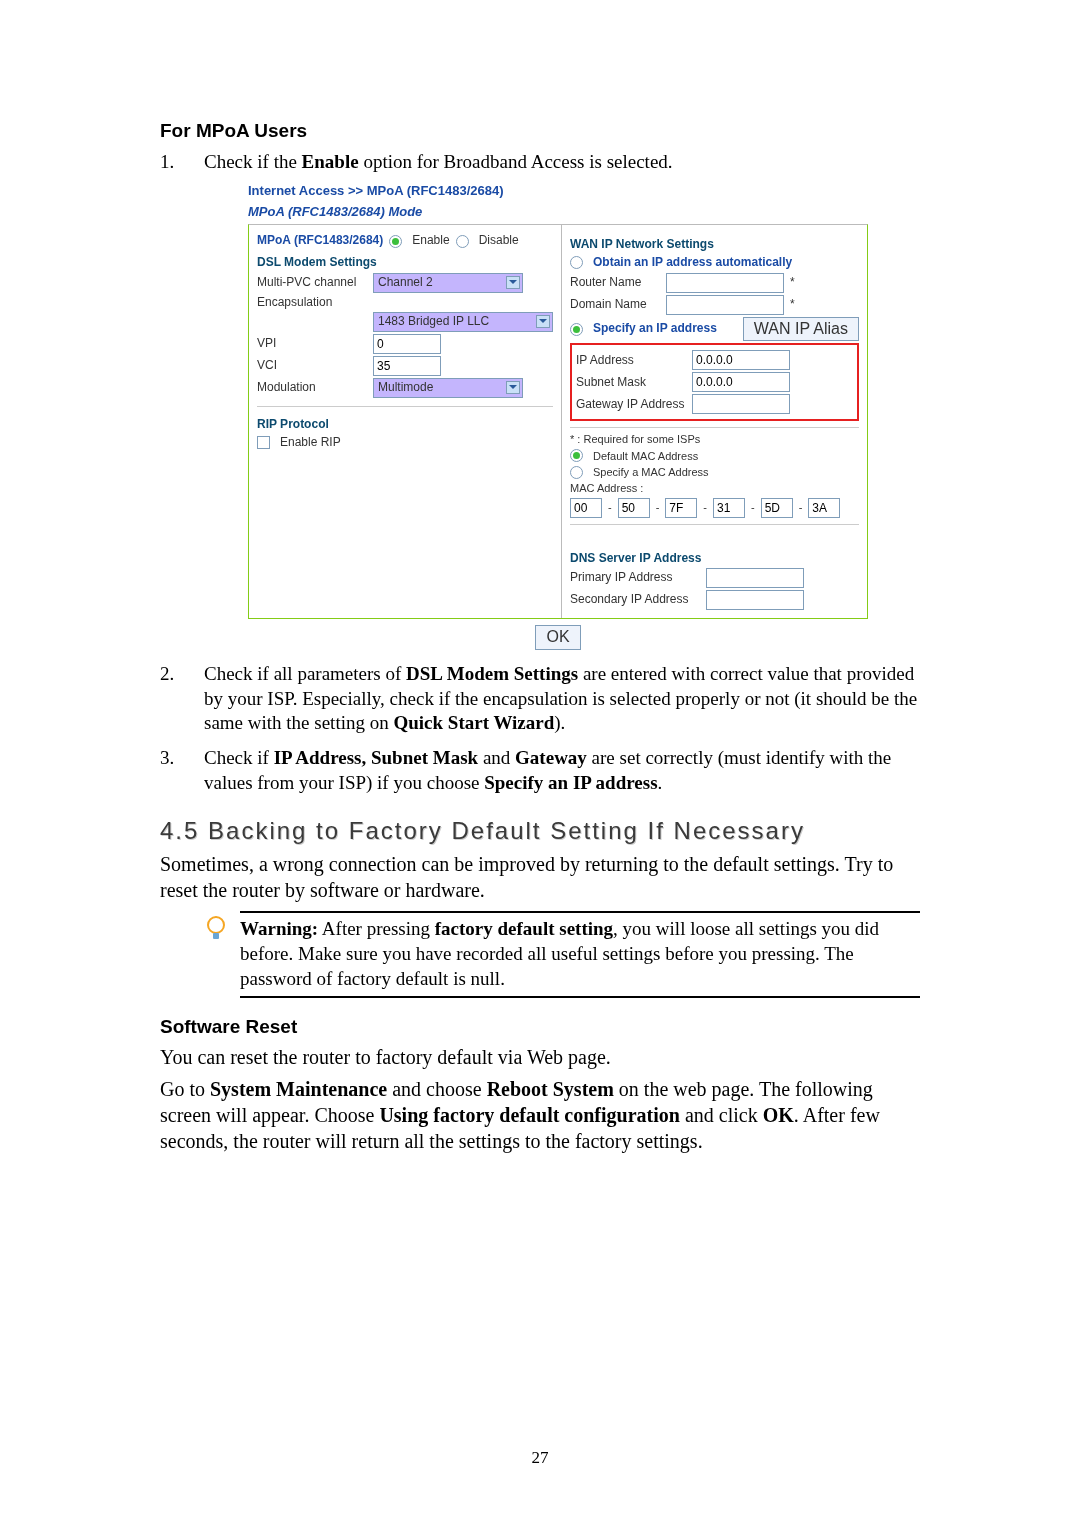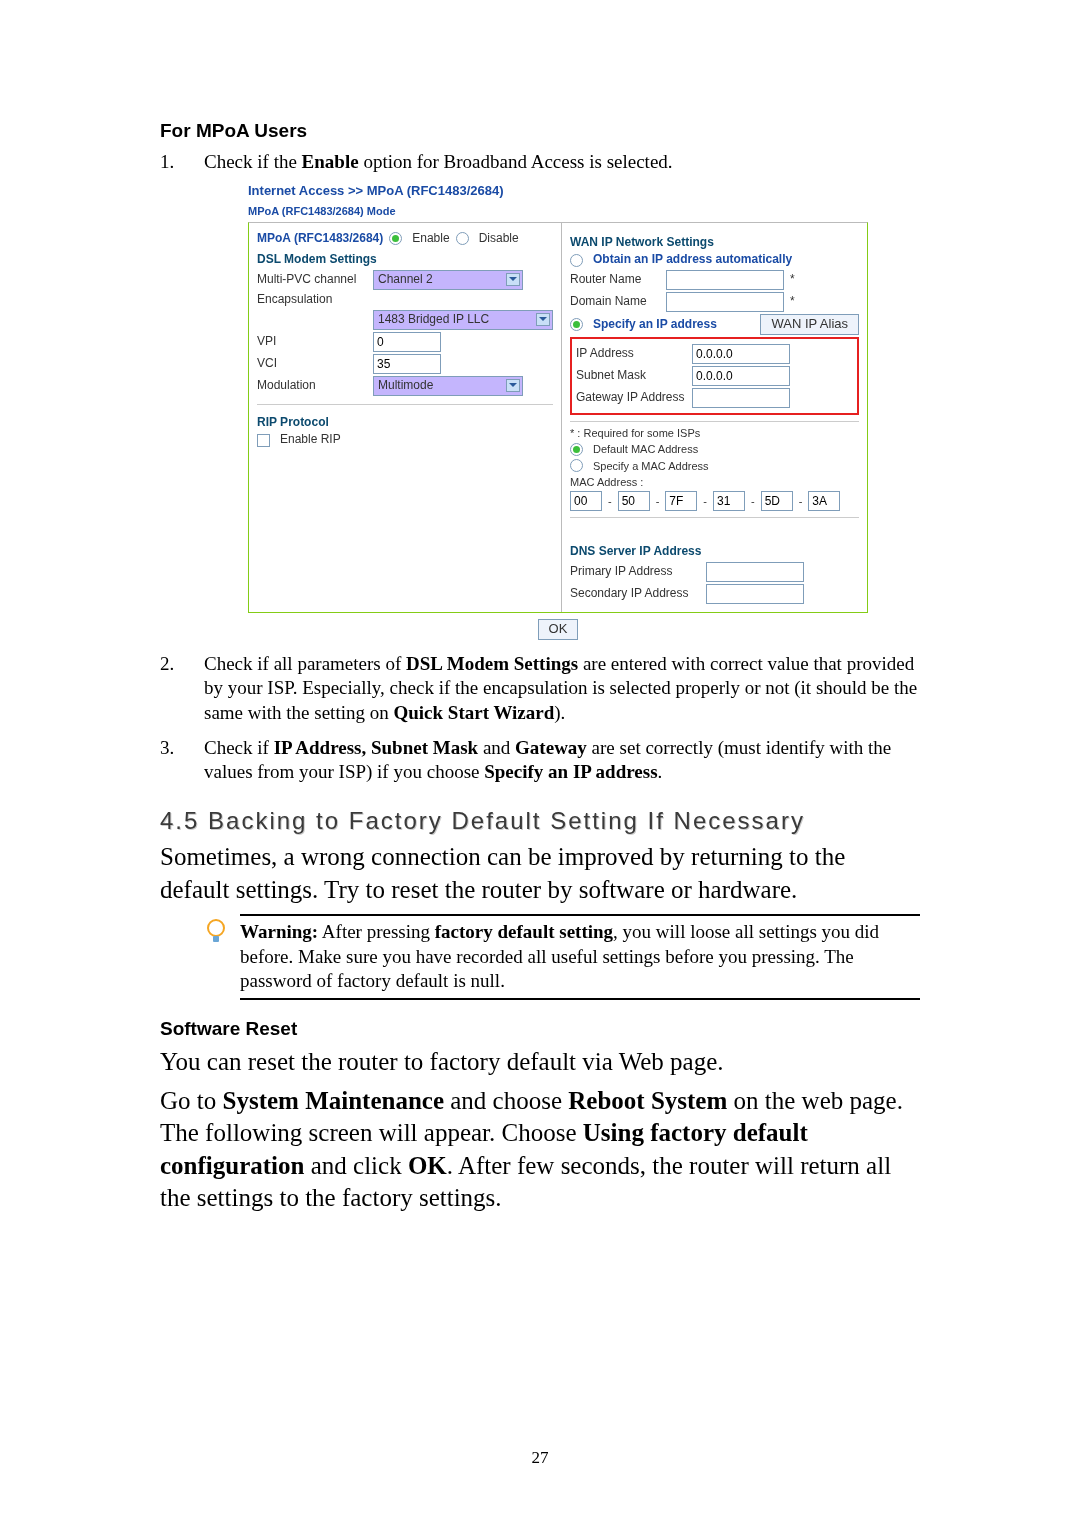--- a/index.html
+++ b/index.html
@@ -49,22 +49,23 @@
   }
   .breadcrumb {
     color: #1a4ba5;
     font-weight: bold;
     font-size: 13px;
     margin-bottom: 2px;
   }
   .panel-title {
     color: #1a4ba5;
     font-weight: bold;
-    font-size: 11px;
+    font-size: 13px;
     margin: 4px 0;
+    font-style: italic;
   }
   .cfg-wrap {
     border: 1px solid #84cc16;
     border-top: 1px solid #bbb;
     display: flex;
   }
   .col-left, .col-right {
     flex: 1;
     padding: 6px 8px;
     font-size: 12px;
@@ -126,21 +127,21 @@
   }
   .rad { border-radius: 50%; position: relative; }
   .rad.on::after {
     content: ""; position: absolute; left: 2px; top: 2px; width: 7px; height: 7px;
     background: #3cbf3c; border-radius: 50%;
   }
   .btn {
     border: 1px solid #7f9db9;
     background: #eef3fb;
     padding: 1px 10px;
-    font-size: 13px;
+    font-size: 16px;
     display: inline-block;
   }
   .hl-box {
     border: 2px solid #e62020;
     padding: 3px 4px;
     margin-top: 2px;
   }
   .ok-wrap { text-align: center; margin-top: 6px; }
   .small { font-size: 11px; }
   .mac-ins input { width: 24px; }
@@ -148,21 +149,21 @@
   .sec-heading {
     font-family: Arial, Helvetica, sans-serif;
     font-size: 24px;
     color: #3a3a3a;
     letter-spacing: 2px;
     text-shadow: 1px 1px 0 #ccc;
     margin-top: 22px;
     margin-bottom: 6px;
   }
   .body-p {
-    font-size: 25px;
+    font-size: 20px;
     line-height: 1.3;
     margin: 6px 0;
   }
   .warn-block {
     display: flex;
     margin: 8px 0 8px 44px;
     align-items: flex-start;
   }
   .bulb {
     width: 24px;

